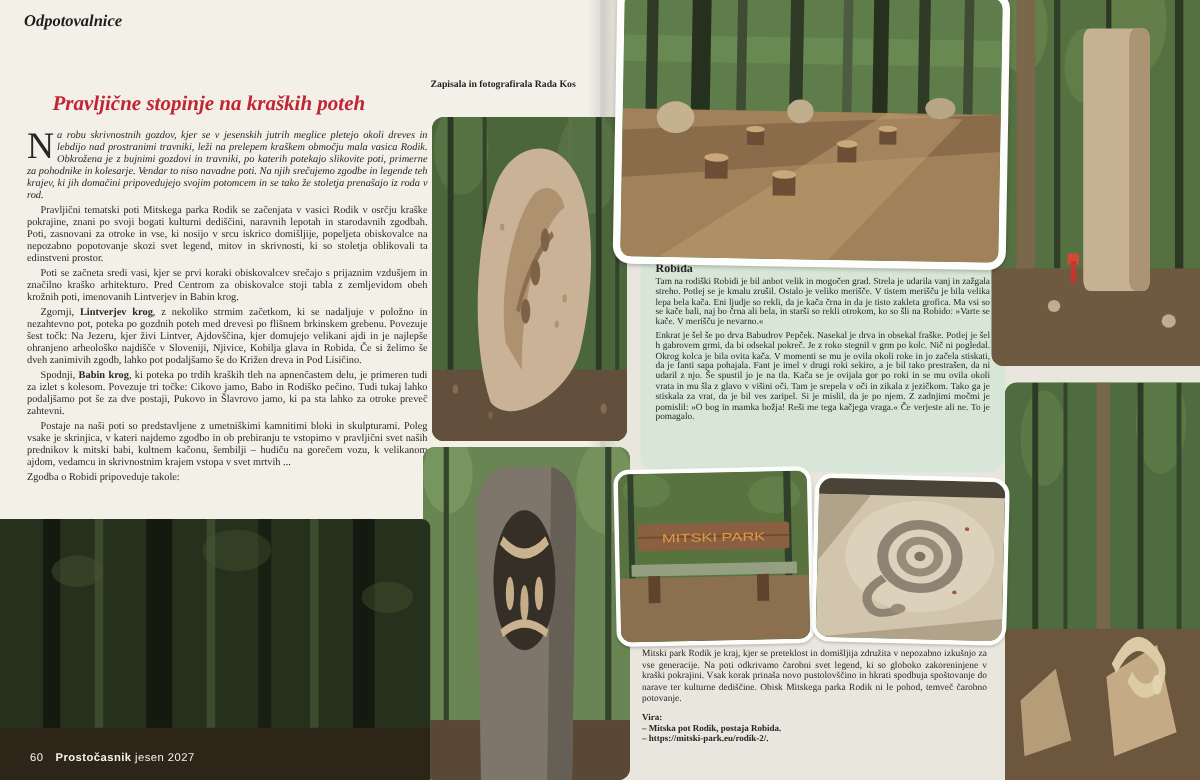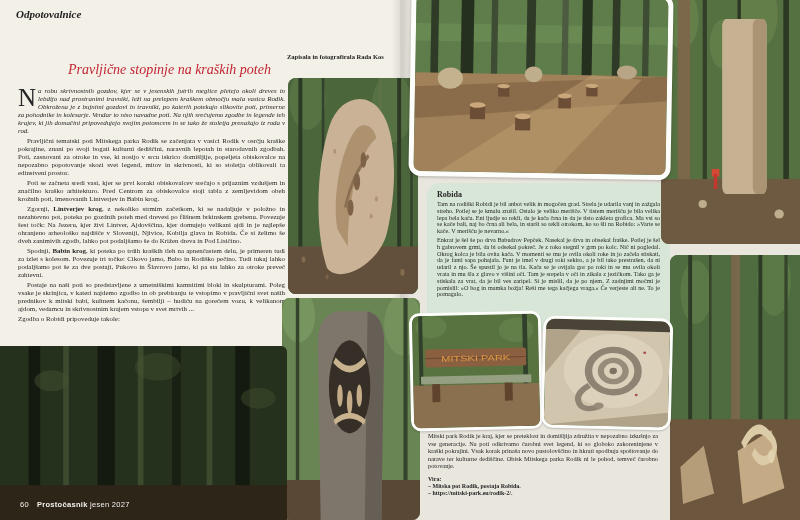--- a/index.html
+++ b/index.html
@@ -7,40 +7,40 @@
     background:linear-gradient(90deg,#f3f0e8 0 50%,#e9e6de 50% 100%);
     font-family:"Liberation Serif",serif;color:#262626;}
   .gutter{position:absolute;left:392px;top:0;width:20px;height:520px;
     background:linear-gradient(90deg,rgba(0,0,0,0) 0%,rgba(0,0,0,.10) 50%,rgba(0,0,0,0) 100%);pointer-events:none;}
   .page-left,.page-right{position:absolute;top:0;height:520px;width:400px;}
   .page-left{left:0;}
   .page-right{left:400px;}
 
   .kicker{position:absolute;left:16px;top:8px;font-size:11px;font-weight:bold;font-style:italic;color:#1d1d1d;}
   .title{position:absolute;left:22px;top:20px;margin:0;font-size:34px;font-weight:bold;color:#c22433;letter-spacing:.5px;}
-  .subtitle{position:absolute;left:68px;top:62px;margin:0;font-size:14px;font-style:italic;font-weight:normal;color:#c22433;}
+  .subtitle{position:absolute;left:35px;top:62px;margin:0;font-size:14px;font-style:italic;font-weight:bold;color:#c22433;}
   .byline{position:absolute;left:287px;top:53px;width:128px;font-size:6.5px;font-weight:bold;color:#222;}
 
   .body-col{position:absolute;left:18px;top:87px;width:267px;font-size:6.9px;line-height:8px;text-align:justify;}
   .body-col p{margin:0 0 2px 0;}
   .body-col p.ind{text-indent:9px;}
   .dropcap{float:left;font-size:25px;line-height:21px;padding-right:2px;font-weight:normal;}
   .intro em{font-style:italic;}
 
   .photo{position:absolute;margin:0;overflow:hidden;background:#5c7747;}
   .photo svg{display:block;width:100%;height:100%;}
   .ph-a{left:288px;top:78px;width:130px;height:216px;border-radius:8px;}
   .ph-b{left:282px;top:298px;width:138px;height:222px;border-radius:8px;}
   .ph-c{left:0;top:346px;width:287px;height:174px;border-radius:0 6px 0 0;}
   .folio{position:absolute;left:20px;top:500px;z-index:6;color:#f2f2ee;font-family:"Liberation Sans",sans-serif;font-size:7.5px;letter-spacing:.3px;}
   .folio b{margin-left:8px;}
 
   .card{position:absolute;border-radius:12px;}
   .card-blue{left:246px;top:28px;width:36px;height:140px;background:#b9d4e7;}
-  .card-green{left:27px;top:167px;width:243px;height:148px;background:#d7e6d6;box-sizing:border-box;padding:7px 10px 6px 10px;margin-top:16px;}
+  .card-green{left:27px;top:167px;width:243px;height:148px;background:#d7e6d6;box-sizing:border-box;padding:7px 10px 6px 10px;}
   .card-green h3{margin:0 0 2px 0;font-size:8px;}
   .card-green p{margin:0 0 2px 0;font-size:6.2px;line-height:6.8px;text-align:justify;}
 
   .ph-big{left:10px;top:-8px;width:252px;height:176px;border:5px solid #fdfdfb;border-radius:12px;transform:rotate(1deg);box-shadow:0 1px 3px rgba(0,0,0,.25);z-index:3;}
   .ph-stele{left:261px;top:-6px;width:139px;height:250px;border-radius:0 0 0 8px;z-index:2;}
   .ph-tallsnake{left:270px;top:255px;width:130px;height:265px;border-radius:8px 0 0 0;}
   .ph-bench{left:10px;top:312px;width:126px;height:112px;border:3px solid #fdfdfb;border-radius:10px;transform:rotate(-1.2deg);box-shadow:0 1px 2px rgba(0,0,0,.2);}
   .ph-spiral{left:142px;top:317px;width:124px;height:106px;border:3px solid #fdfdfb;border-radius:12px;transform:rotate(1.4deg);box-shadow:0 1px 2px rgba(0,0,0,.2);}
 
   .outro{position:absolute;left:28px;top:432px;width:230px;}

